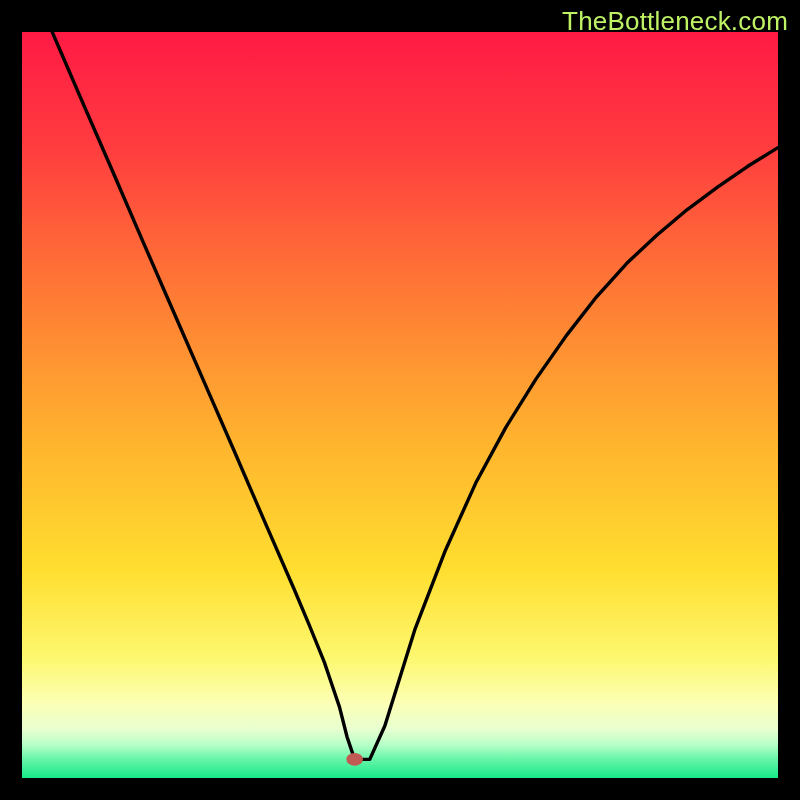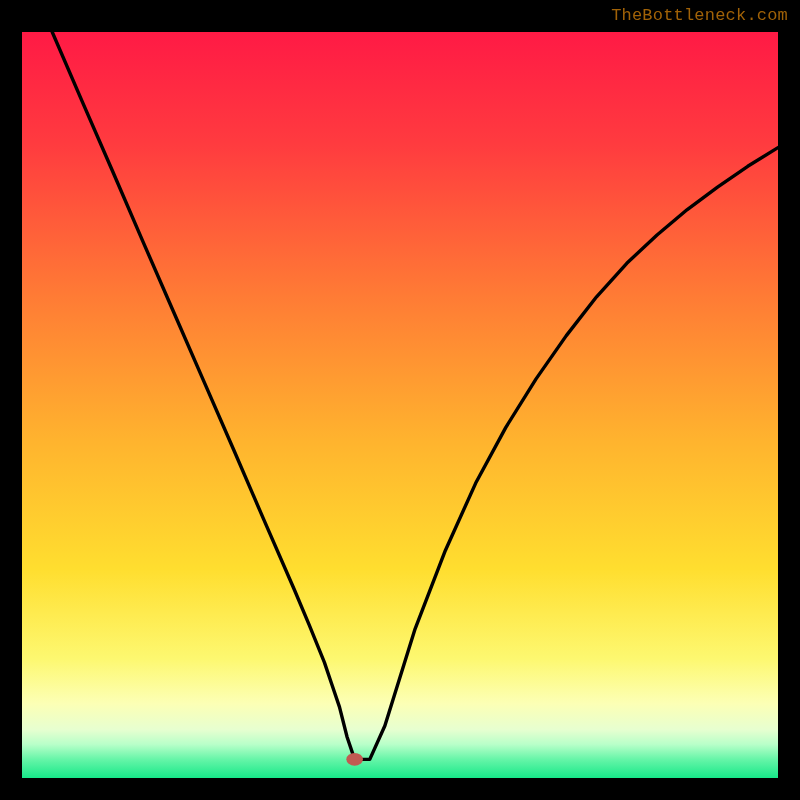--- a/index.html
+++ b/index.html
@@ -14,27 +14,26 @@
   .outer {
     position: relative;
     width: 800px;
     height: 800px;
     background: #000;
   }
   .watermark {
     position: absolute;
     top: 6px;
     right: 12px;
-    color: #a16207;
-    font-size: 17px;
+    color: #bef264;
+    font-size: 26px;
     letter-spacing: 0.2px;
     font-weight: 400;
     z-index: 10;
     pointer-events: none;
-    font-family: Liberation Mono, monospace;
   }
   .plot-frame {
     position: absolute;
     left: 22px;
     top: 32px;
     width: 756px;
     height: 746px;
     background: #000;
   }
   .plot-area {

